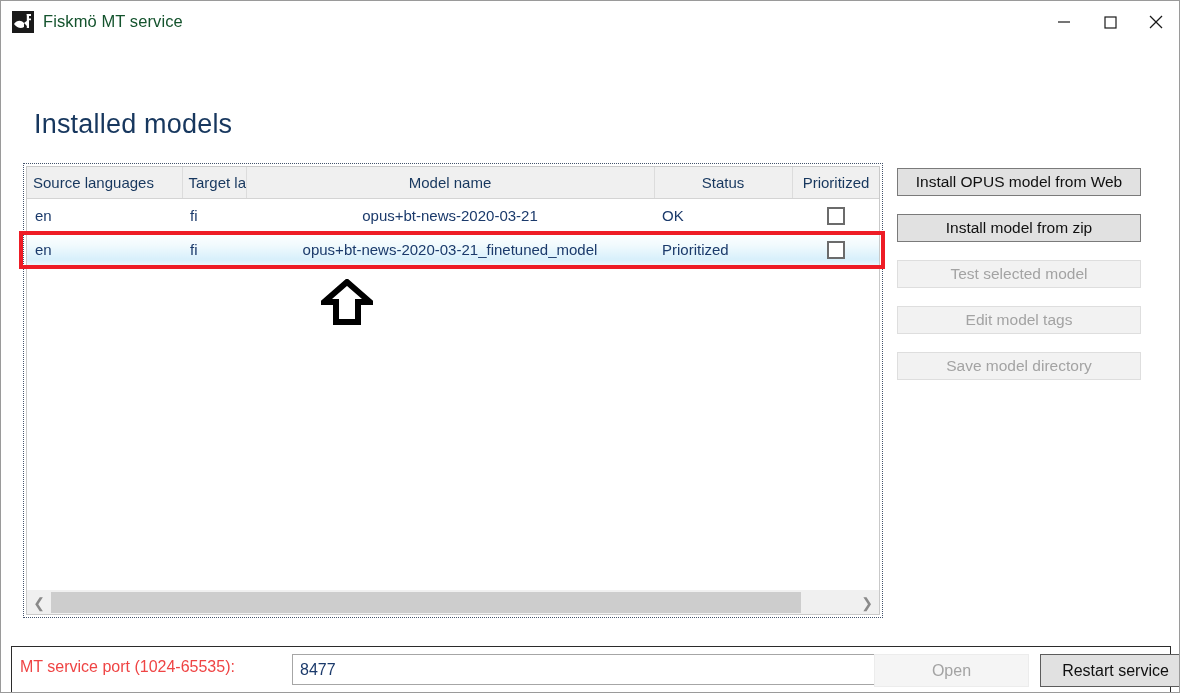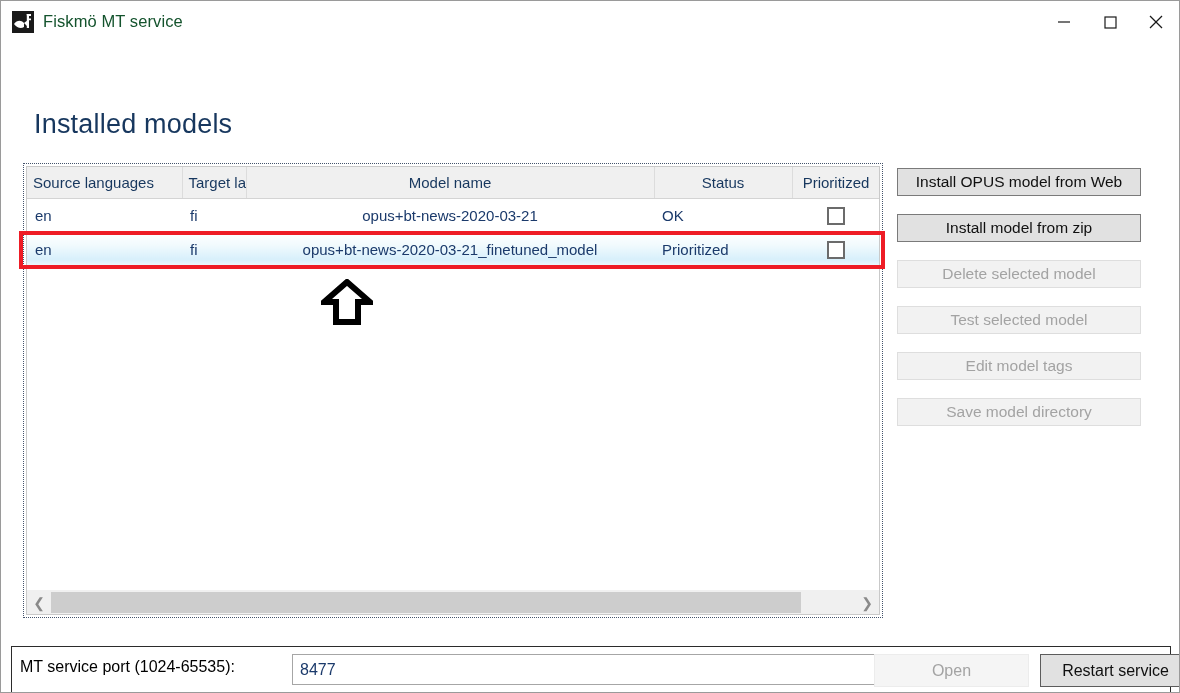--- a/index.html
+++ b/index.html
@@ -195,21 +195,21 @@
     position: absolute;
     left: 10px; top: 603px;
     width: 1160px; height: 47px;
     border: 1px solid #2b2b2b;
     background: #ffffff;
   }
   #port-label {
     position: absolute;
     left: 8px; top: 11px;
     font-size: 16px;
-    color: #000000;
+    color: #ef4444;
     white-space: nowrap;
   }
   #port-input {
     position: absolute;
     left: 252px; top: 7px;
     width: 608px; height: 31px;
     border: 1px solid #a6a6a6;
     background: #ffffff;
     font-family: "Liberation Sans", sans-serif;
     font-size: 16px;
@@ -341,21 +341,20 @@
           <div id="sb-thumb"></div>
           <div id="sb-track-right"></div>
           <div class="sb-arrow">❯</div>
         </div>
       </div>
     </div>
 
     <div id="button-panel">
       <div class="btn enabled">Install OPUS model from Web</div>
       <div class="btn enabled">Install model from zip</div>
-      <div class="btn disabled">Delete selected model</div>
       <div class="btn disabled">Test selected model</div>
       <div class="btn disabled">Edit model tags</div>
       <div class="btn disabled">Save model directory</div>
     </div>
 
     <div id="port-group">
       <div id="port-label">MT service port (1024-65535):</div>
       <input id="port-input" type="text" value="8477" style="">
       <div id="save-button">Open</div>
       <div id="restart-button">Restart service</div>

